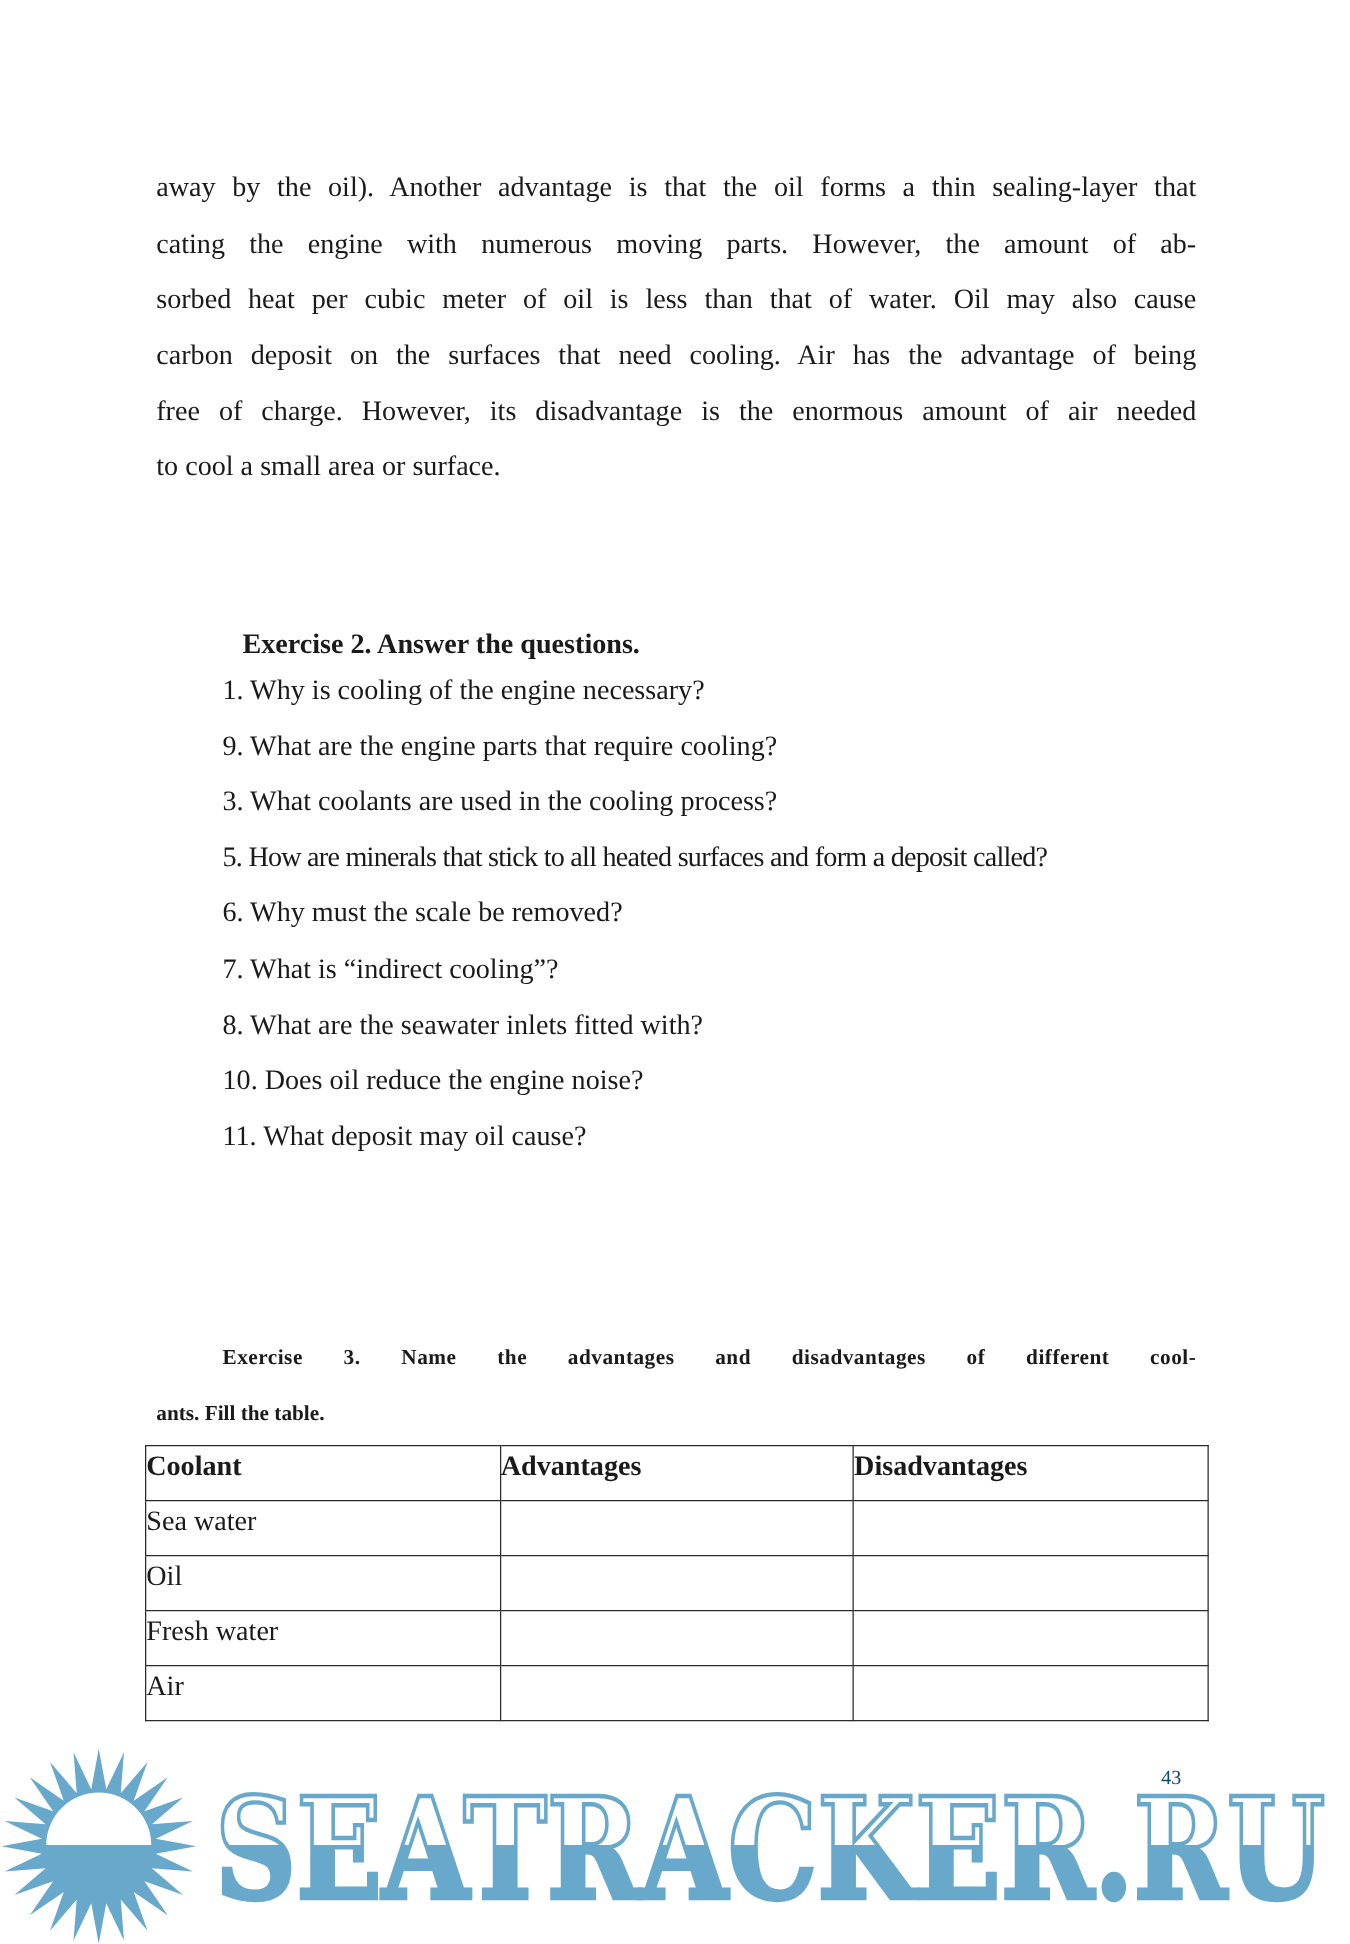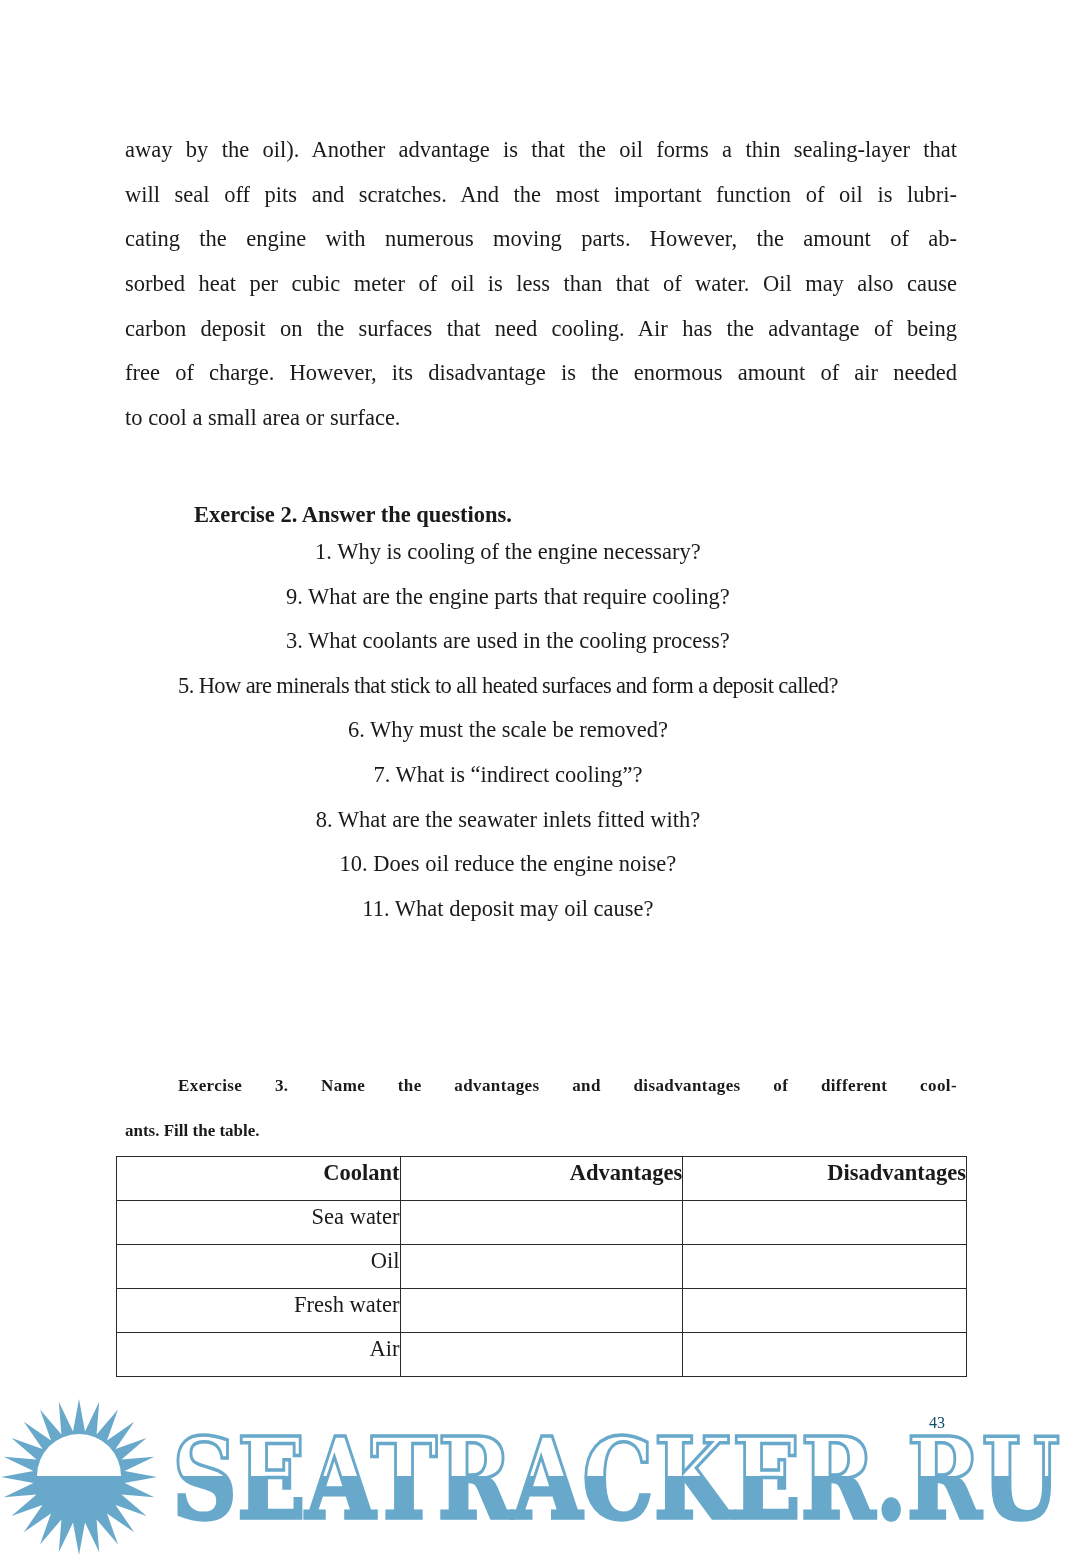--- a/index.html
+++ b/index.html
@@ -54,21 +54,20 @@
     top: 530px;
     margin: 0;
     padding: 0;
     list-style: none;
     font-size: 22.5px;
     line-height: 44.6px;
   }
   .q-list li {
     white-space: nowrap;
     height: 44.6px;
-    text-align: center;
   }
   .q-list li.condensed {
     letter-spacing: -0.6px;
   }
   .ex3-title {
     position: absolute;
     left: 125px;
     top: 1064px;
     width: 832px;
     font-size: 17px;
@@ -93,21 +92,21 @@
     left: 116px;
     top: 1156px;
     width: 851px;
     border-collapse: collapse;
     font-size: 22.5px;
   }
   table.coolants th, table.coolants td {
     border: 1.5px solid #2a2a2a;
     height: 43px;
     padding: 0;
-    text-align: right;
+    text-align: left;
     vertical-align: top;
     line-height: 32px;
   }
   table.coolants th {
     font-weight: bold;
   }
   table.coolants col.c1 { width: 284px; }
   table.coolants col.c2 { width: 283px; }
   table.coolants col.c3 { width: 284px; }
   .page-num {
@@ -135,21 +134,20 @@
     z-index: 2;
   }
 </style>
 </head>
 <body>
 
 <div class="page">
 
   <div class="para">
     <span class="para-line">away by the oil). Another advantage is that the oil forms a thin sealing-layer that</span>
-    <span class="para-line">will seal off pits and scratches. And the most important function of oil is lubri-</span>
     <span class="para-line">cating the engine with numerous moving parts. However, the amount of ab-</span>
     <span class="para-line">sorbed heat per cubic meter of oil is less than that of water. Oil may also cause</span>
     <span class="para-line">carbon deposit on the surfaces that need cooling. Air has the advantage of being</span>
     <span class="para-line">free of charge. However, its disadvantage is the enormous amount of air needed</span>
     <span class="para-line last">to cool a small area or surface.</span>
   </div>
 
   <h2 class="ex2-title">Exercise 2. Answer the questions.</h2>
 
   <ol class="q-list">

